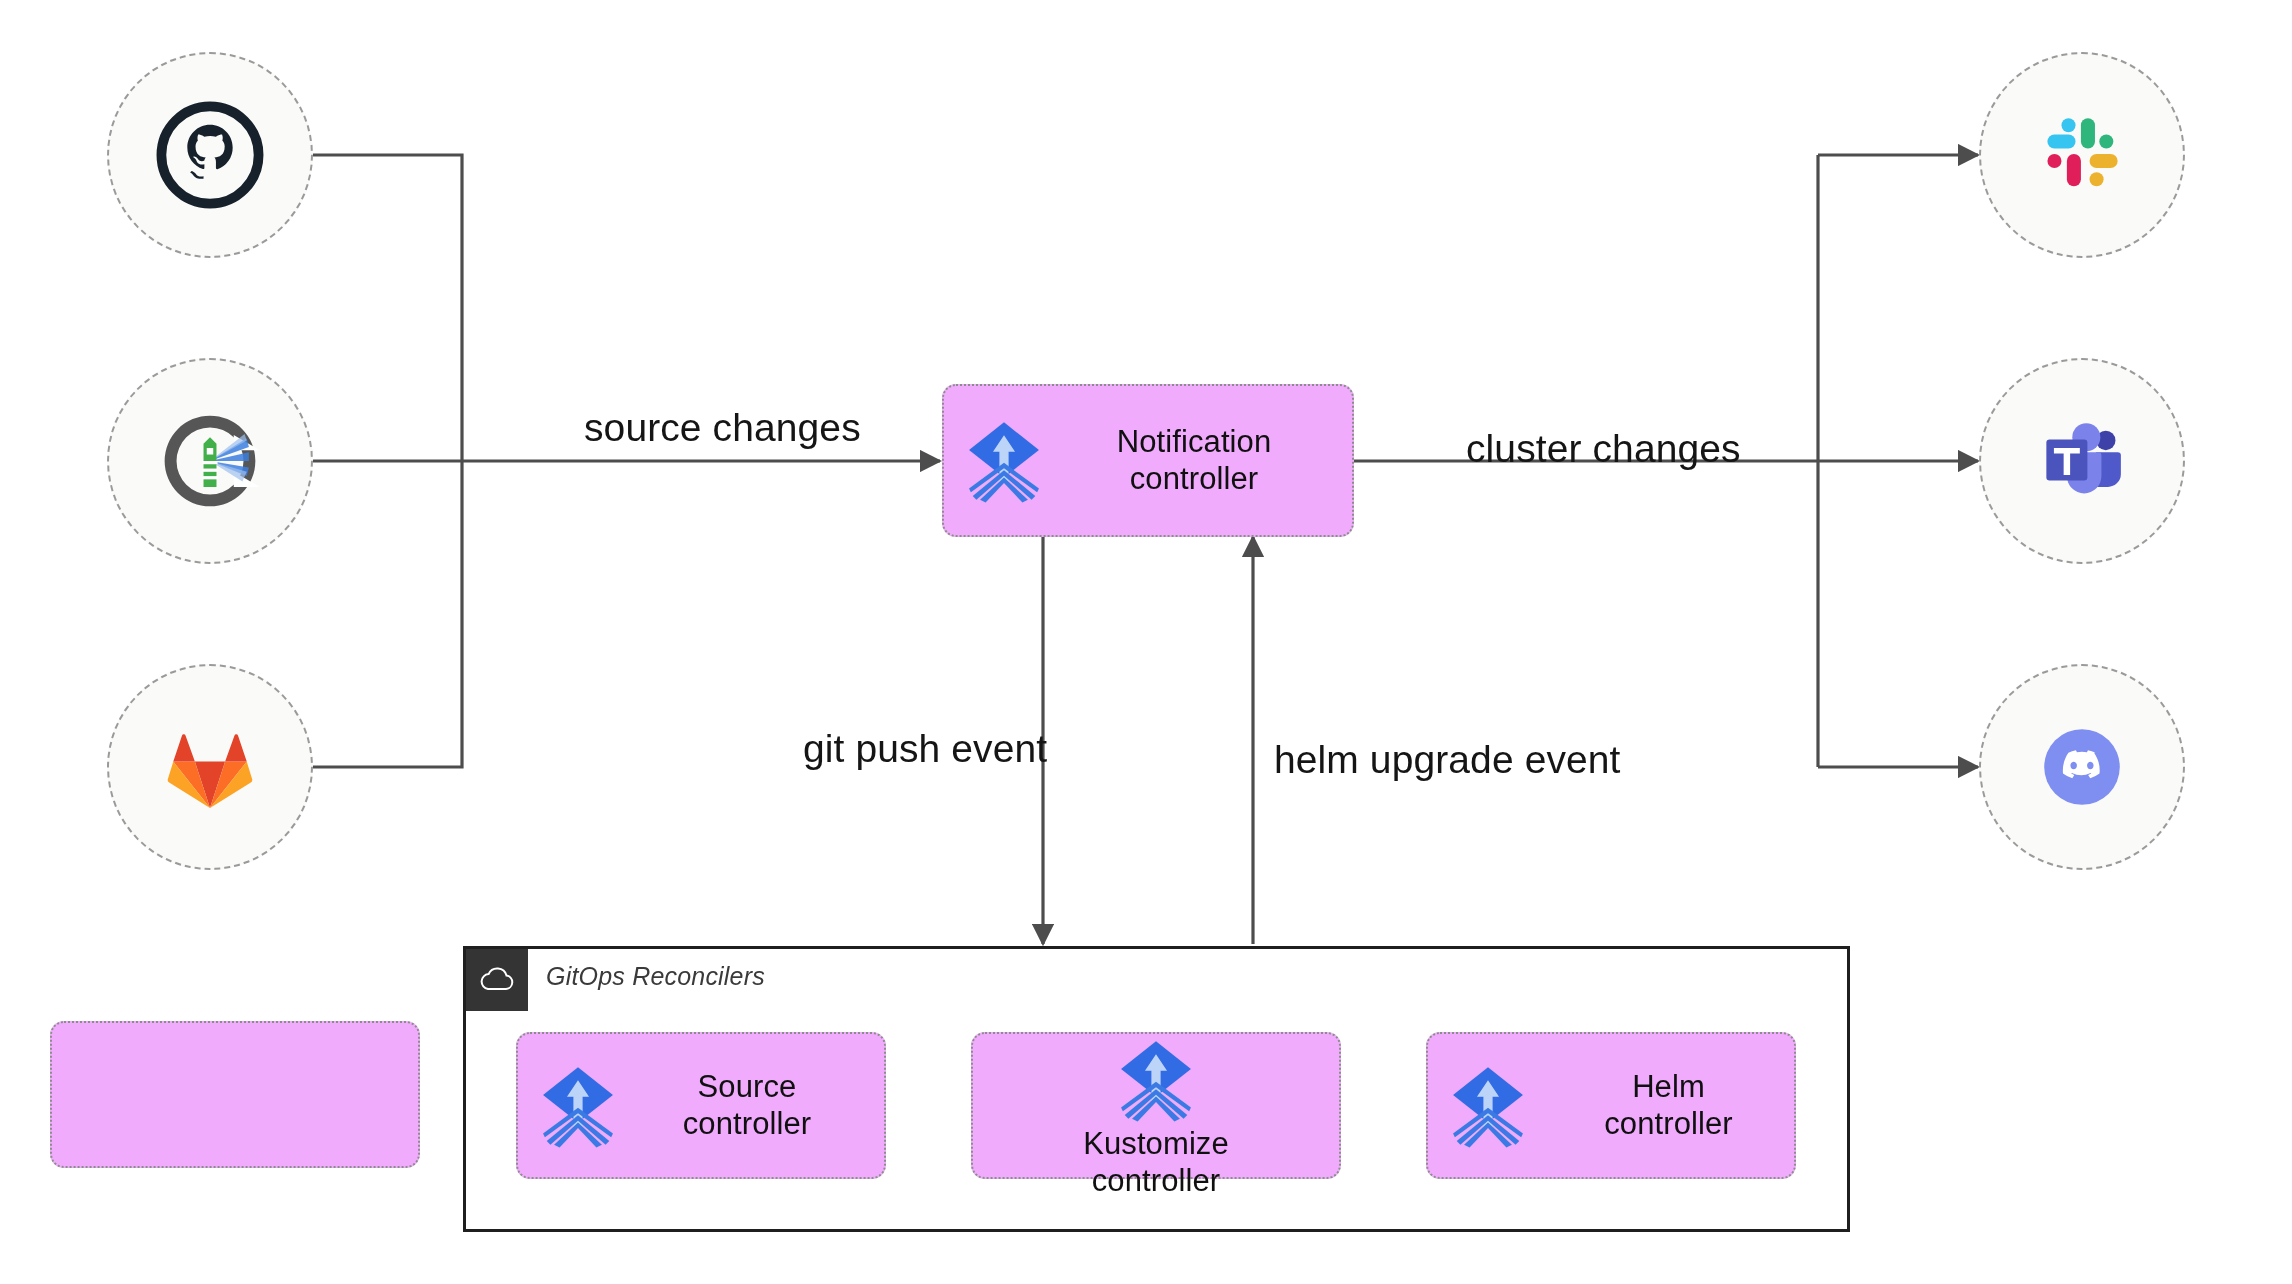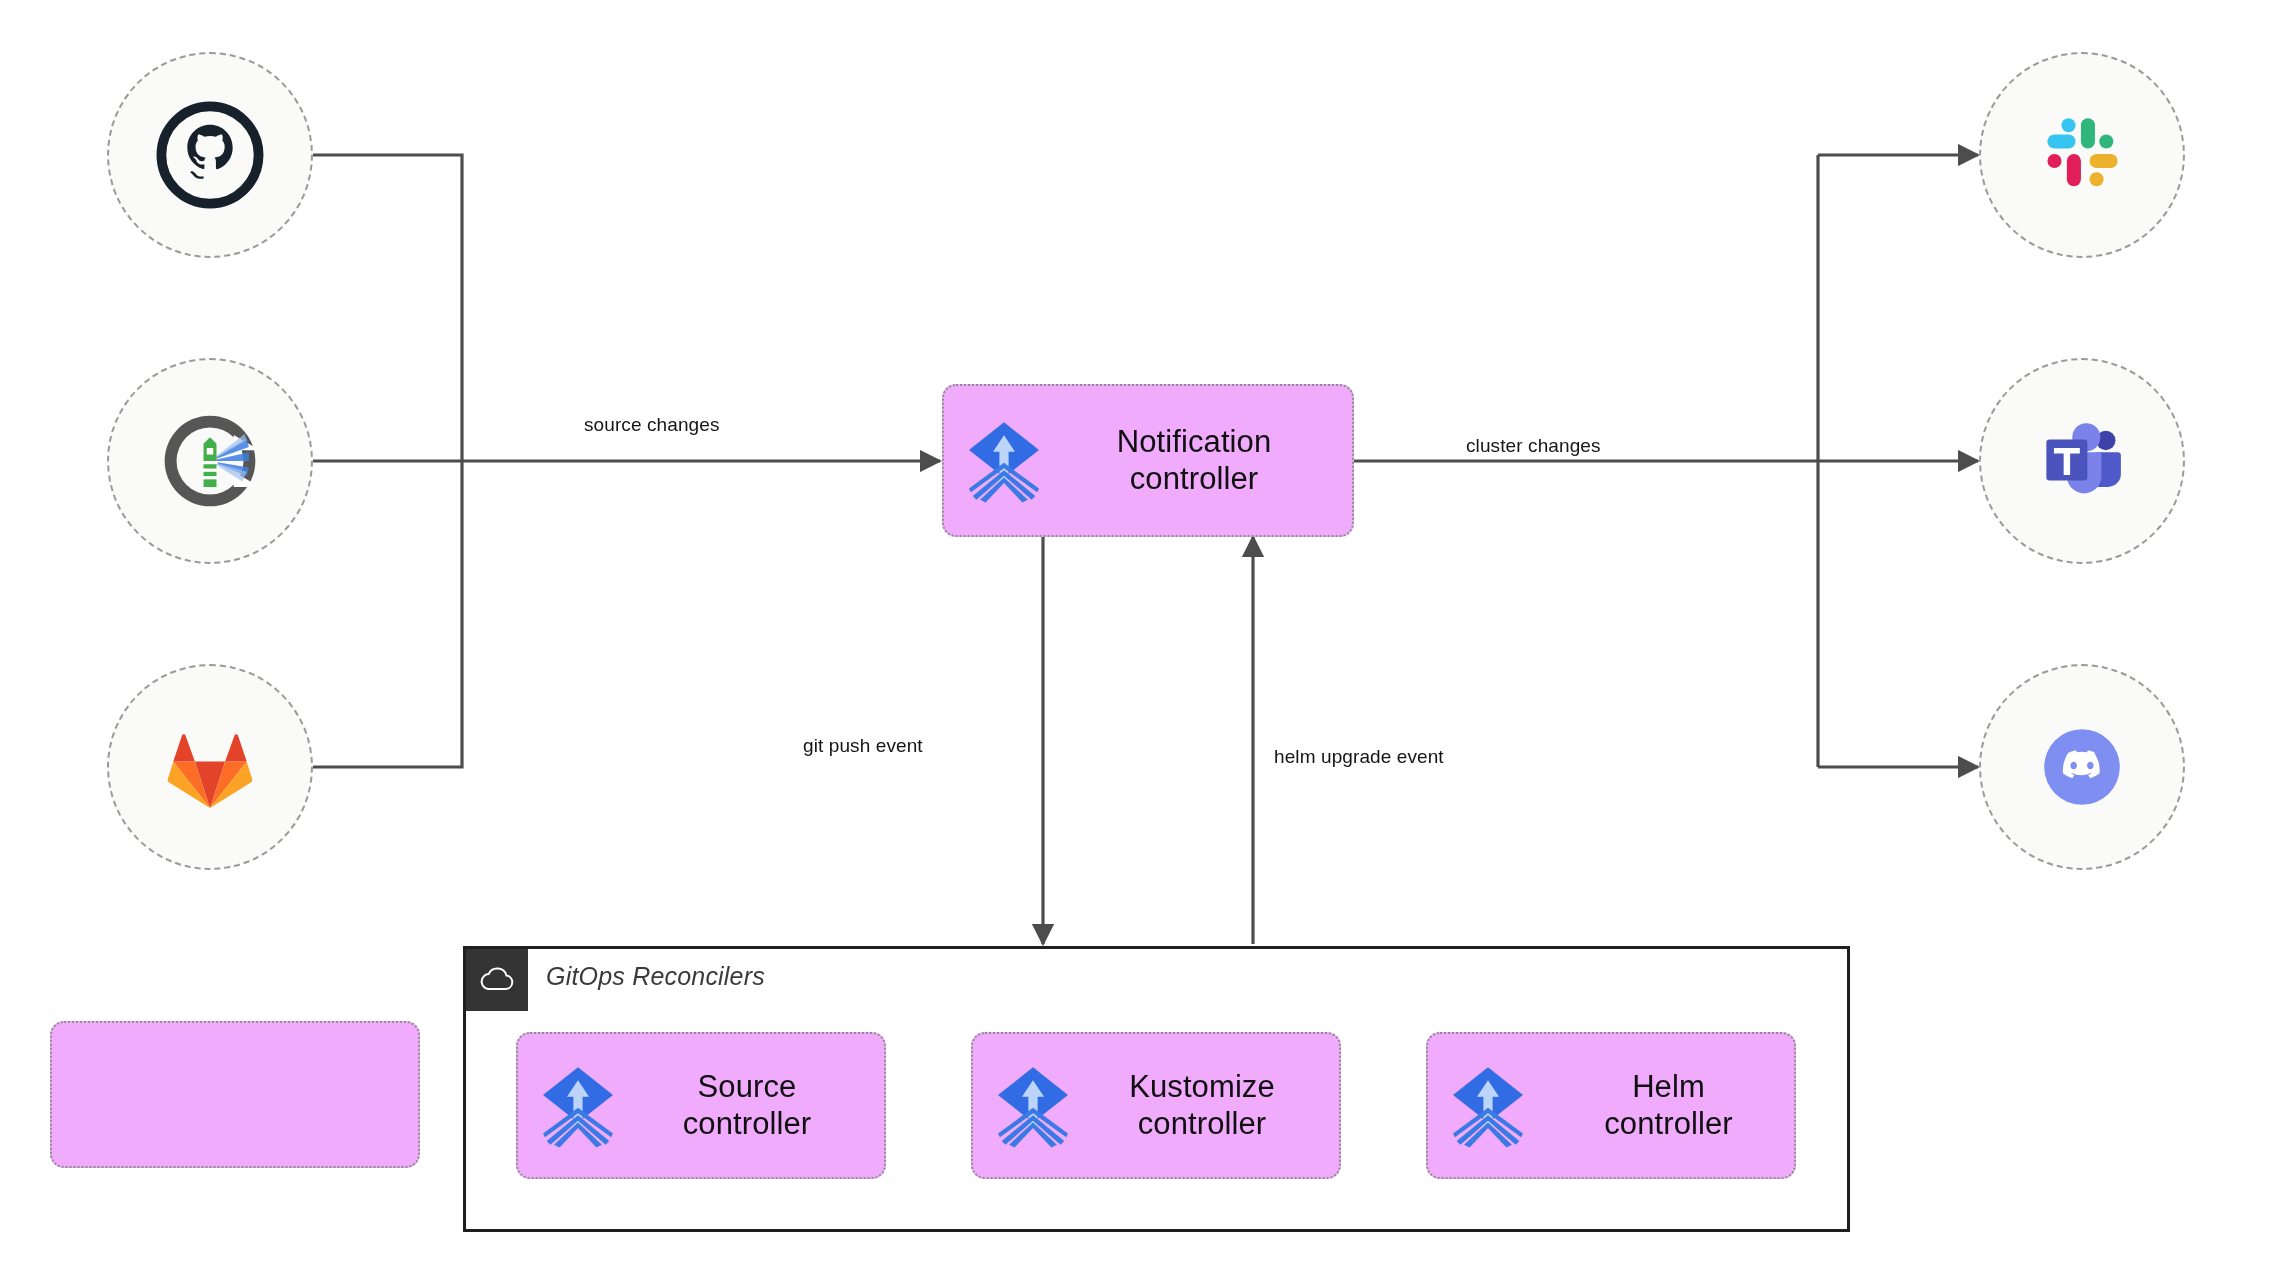--- a/index.html
+++ b/index.html
@@ -74,25 +74,24 @@
     left: 80px; top: 13px;
     font-size: 25px;
     color: #3a3a3a;
     letter-spacing: .2px;
     font-style: italic;
   }
 
   
   .edge-label {
     position: absolute;
-    font-size: 19px;
+    font-size: 39px;
     color: #151515;
     white-space: nowrap;
     letter-spacing: .1px;
-    margin-top: 8px;
   }
 </style>
 </head>
 <body>
 
 <div id="canvas">
 
   <svg id="wires" viewBox="0 0 2292 1284" xmlns="http://www.w3.org/2000/svg">
     <defs>
       <marker id="arrow" viewBox="0 0 10 10" refX="9" refY="5" markerWidth="7" markerHeight="7" orient="auto-start-reverse">
@@ -251,21 +250,21 @@
         <path d="M50 68 L76 92 L70 95 L50 74 Z"></path>
         <path d="M50 52 L12 80 L14 84 L50 58 Z"></path>
         <path d="M50 60 L16 88 L20 92 L50 66 Z"></path>
         <path d="M50 68 L24 92 L30 95 L50 74 Z"></path>
       </g>
     </svg>
     <span class="ctl-label">Source
 controller</span>
   </div>
 
-  <div class="ctl-box" style="left:971px; top:1032px; width:370px; height:147px;">
+  <div class="ctl-box" style="left:971px; top:1032px; width:370px; height:147px;flex-direction:column;">
     <svg class="flux" viewBox="0 0 100 100">
       <path d="M50 8 L88 38 L50 68 L12 38 Z" fill="#326ce5"></path>
       <path d="M50 22 L62 40 L55 40 L55 74 L45 74 L45 40 L38 40 Z" fill="#bcd4f7"></path>
       <g fill="#3b7ae4">
         <path d="M50 52 L88 80 L86 84 L50 58 Z"></path>
         <path d="M50 60 L84 88 L80 92 L50 66 Z"></path>
         <path d="M50 68 L76 92 L70 95 L50 74 Z"></path>
         <path d="M50 52 L12 80 L14 84 L50 58 Z"></path>
         <path d="M50 60 L16 88 L20 92 L50 66 Z"></path>
         <path d="M50 68 L24 92 L30 95 L50 74 Z"></path>

